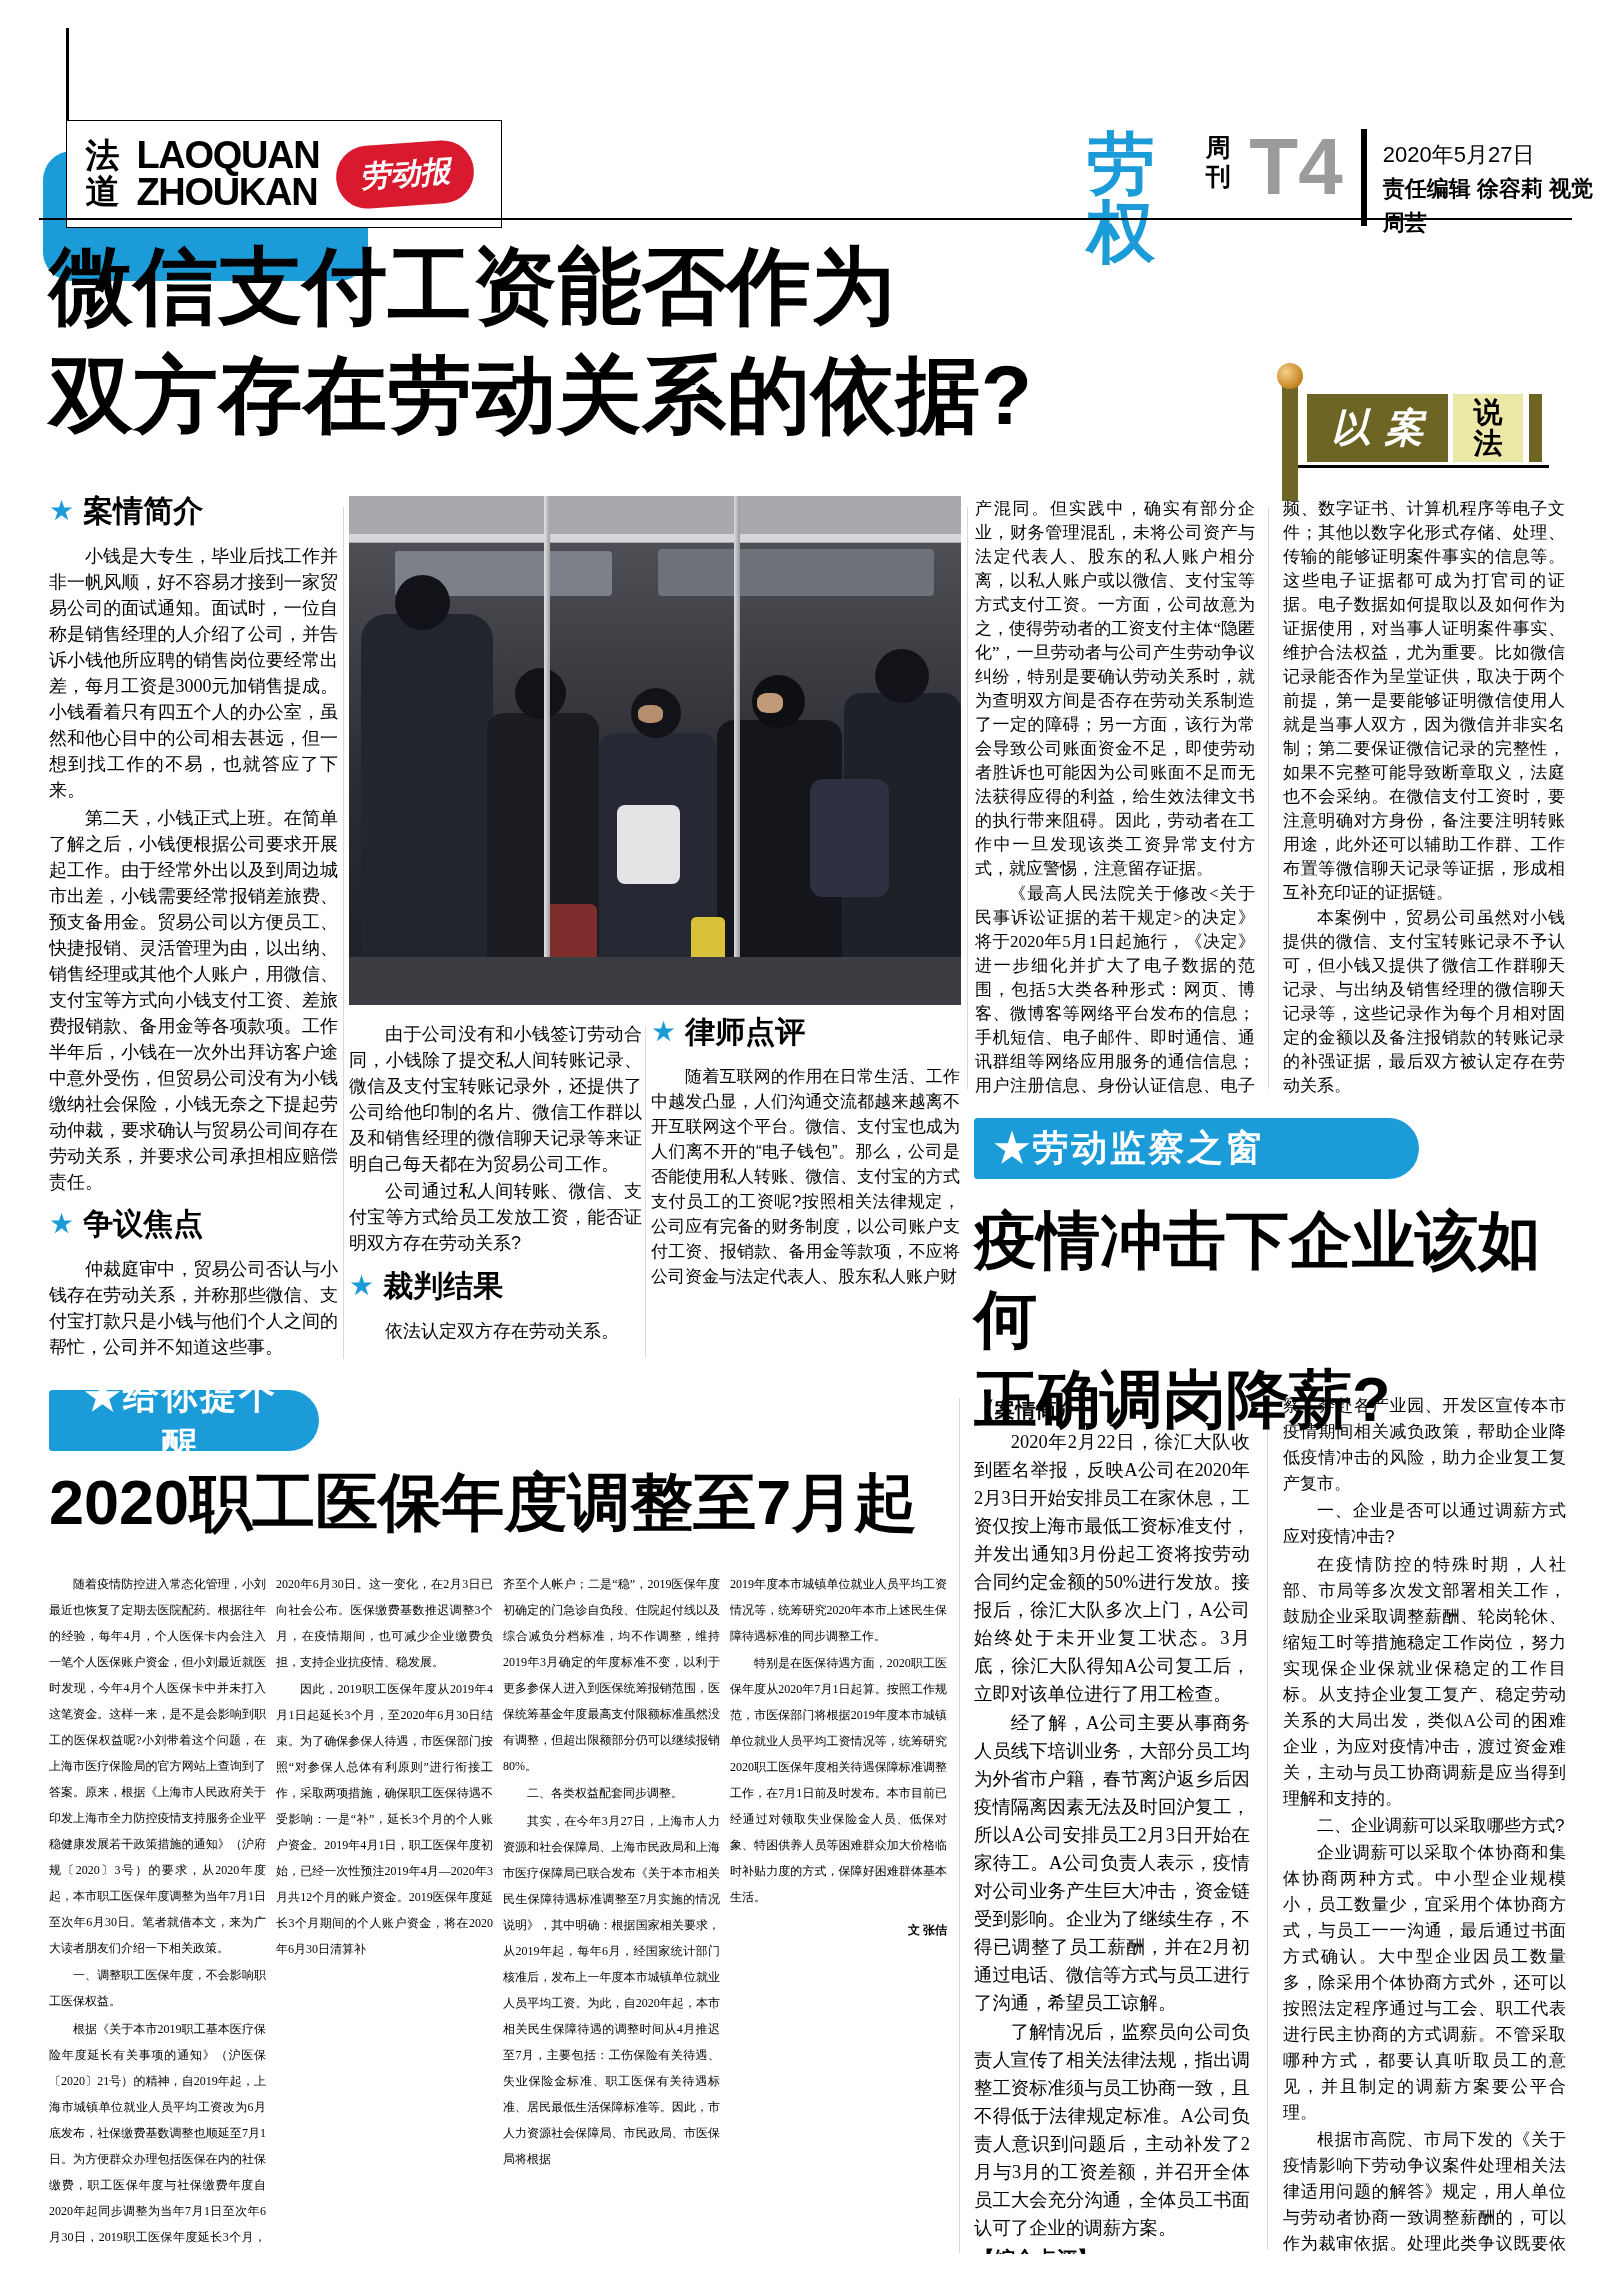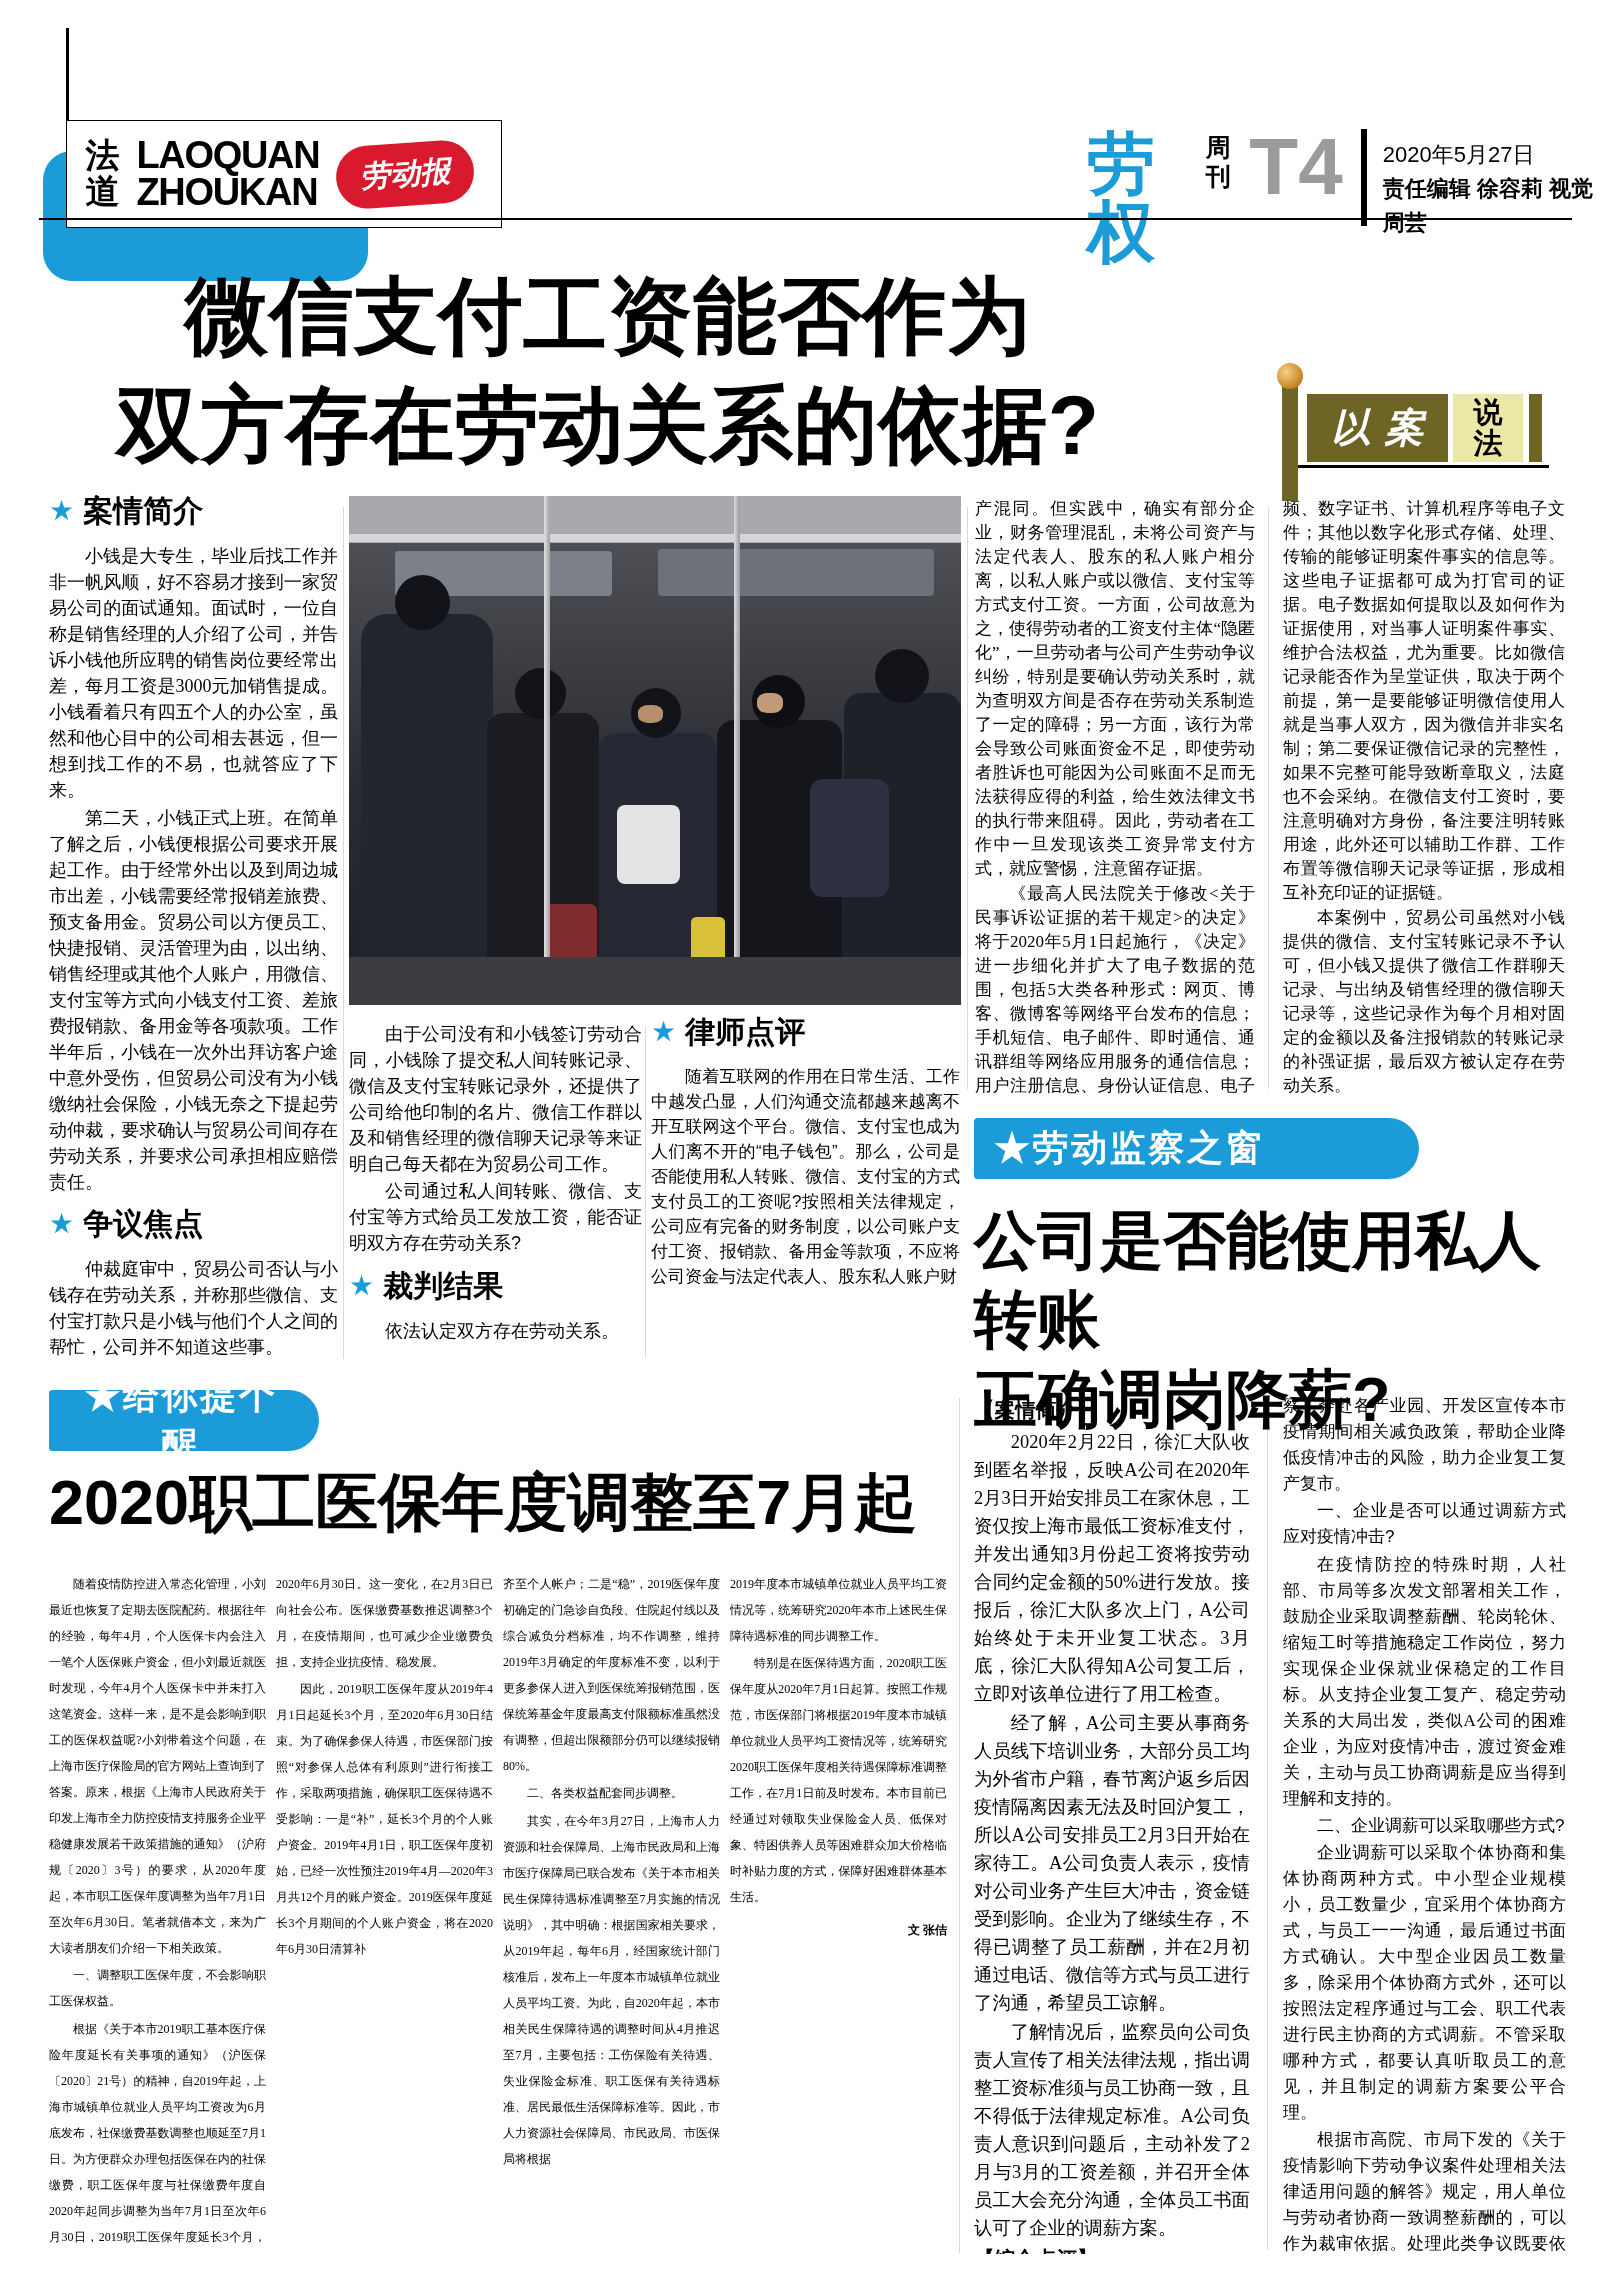--- a/index.html
+++ b/index.html
@@ -33,22 +33,22 @@
   }
   .mast-right{left:1087px;top:129px;display:flex;align-items:flex-start;}
   .brand-cn{color:var(--blue);font-family:"Liberation Sans",sans-serif;font-weight:900;font-size:68px;line-height:1;letter-spacing:-2.6px;}
   .brand-sub{display:flex;flex-direction:column;font-size:25px;font-weight:700;line-height:1.15;margin:5.3px 6.6px 0 4px;font-family:"Liberation Serif",serif;}
   .page-no{color:var(--gray);font-family:"Liberation Sans",sans-serif;font-weight:900;font-size:80px;line-height:0.95;margin-left:12px;}
   .mast-div{width:6.6px;height:97px;background:#000;margin:0 16px 0 18.4px;}
   .mast-dates{font-family:"Liberation Sans",sans-serif;font-size:22px;line-height:1.55;padding-top:9.2px;}
   .mast-dates .ed{font-weight:700;}
   .hrule{left:39px;top:218px;width:1533px;height:2px;background:#000;}
   
-  .lead-headline{left:49px;top:262px;width:1118px;font-family:"Liberation Sans","DejaVu Sans",sans-serif;
-    font-weight:900;font-size:84px;line-height:1.3;letter-spacing:0.7px;text-align:center;}
+  .lead-headline{left:49px;top:232px;width:1118px;font-family:"Liberation Sans","DejaVu Sans",sans-serif;
+    font-weight:900;font-size:84px;line-height:1.3;letter-spacing:0.7px;}
   .badge{left:1282px;top:372px;width:283px;height:99px;}
   .badge-bar-left{position:absolute;left:0;top:12px;width:16px;height:117px;background:var(--olive);}
   .badge-gold{position:absolute;left:-5.3px;top:-9.2px;width:26px;height:26px;border-radius:50%;
     background:radial-gradient(circle at 35% 35%, #f6d189, #c5831f 70%, #8a5a12);}
   .badge-main{position:absolute;left:25px;top:22.4px;width:141px;height:68px;background:var(--olive);
     color:#fff;display:flex;align-items:center;justify-content:center;font-size:39px;font-weight:800;
     font-style:italic;letter-spacing:14.5px;padding-left:14.5px;font-family:"Liberation Serif",serif;}
   .badge-yellow{position:absolute;left:171px;top:22.4px;width:70px;height:68px;background:var(--yellow);
     display:flex;flex-direction:column;align-items:center;justify-content:center;font-size:29px;font-weight:800;line-height:1.08;
     font-family:"Liberation Sans",sans-serif;}
@@ -236,21 +236,21 @@
     </div>
   <div class="col lead-c5">
       <p class="cont">频、数字证书、计算机程序等电子文件；其他以数字化形式存储、处理、传输的能够证明案件事实的信息等。这些电子证据都可成为打官司的证据。电子数据如何提取以及如何作为证据使用，对当事人证明案件事实、维护合法权益，尤为重要。比如微信记录能否作为呈堂证供，取决于两个前提，第一是要能够证明微信使用人就是当事人双方，因为微信并非实名制；第二要保证微信记录的完整性，如果不完整可能导致断章取义，法庭也不会采纳。在微信支付工资时，要注意明确对方身份，备注要注明转账用途，此外还可以辅助工作群、工作布置等微信聊天记录等证据，形成相互补充印证的证据链。</p>
       <p>本案例中，贸易公司虽然对小钱提供的微信、支付宝转账记录不予认可，但小钱又提供了微信工作群聊天记录、与出纳及销售经理的微信聊天记录等，这些记录作为每个月相对固定的金额以及备注报销款的转账记录的补强证据，最后双方被认定存在劳动关系。</p>
     </div>
 
   <div class="banner" style="left:974px;top:1118px;width:445px;">
     <span>★劳动监察之窗</span>
   </div>
   <div class="abs monitor-headline">
-    <div>公司是否能使用私人转账</div>
+    <div>疫情冲击下企业该如何</div>
     <div>正确调岗降薪?</div>
   </div>
   <div class="col mon-c1">
       <p class="bh">【案情简介】</p>
       <p>2020年2月22日，徐汇大队收到匿名举报，反映A公司在2020年2月3日开始安排员工在家休息，工资仅按上海市最低工资标准支付，并发出通知3月份起工资将按劳动合同约定金额的50%进行发放。接报后，徐汇大队多次上门，A公司始终处于未开业复工状态。3月底，徐汇大队得知A公司复工后，立即对该单位进行了用工检查。</p>
       <p>经了解，A公司主要从事商务人员线下培训业务，大部分员工均为外省市户籍，春节离沪返乡后因疫情隔离因素无法及时回沪复工，所以A公司安排员工2月3日开始在家待工。A公司负责人表示，疫情对公司业务产生巨大冲击，资金链受到影响。企业为了继续生存，不得已调整了员工薪酬，并在2月初通过电话、微信等方式与员工进行了沟通，希望员工谅解。</p>
       <p>了解情况后，监察员向公司负责人宣传了相关法律法规，指出调整工资标准须与员工协商一致，且不得低于法律规定标准。A公司负责人意识到问题后，主动补发了2月与3月的工资差额，并召开全体员工大会充分沟通，全体员工书面认可了企业的调薪方案。</p>
       <p class="bh">【综合点评】</p>
     </div>
   <div class="col mon-c2">

